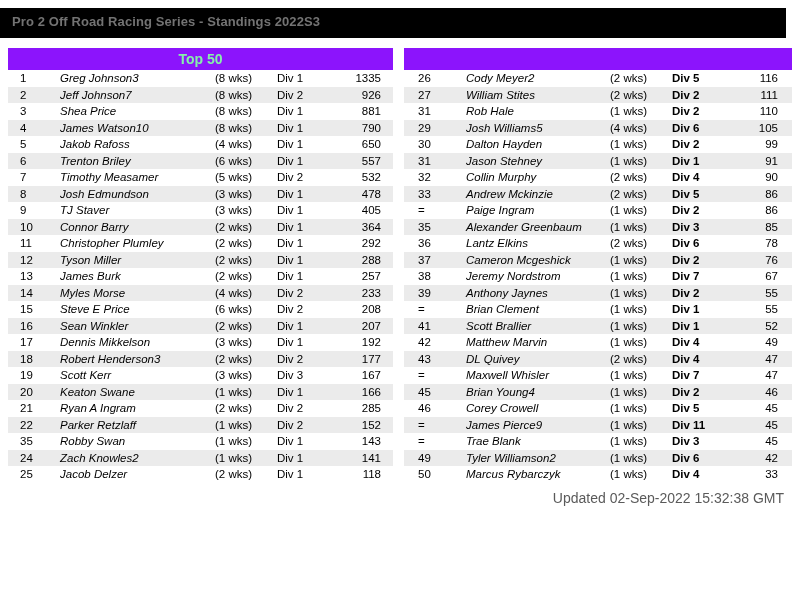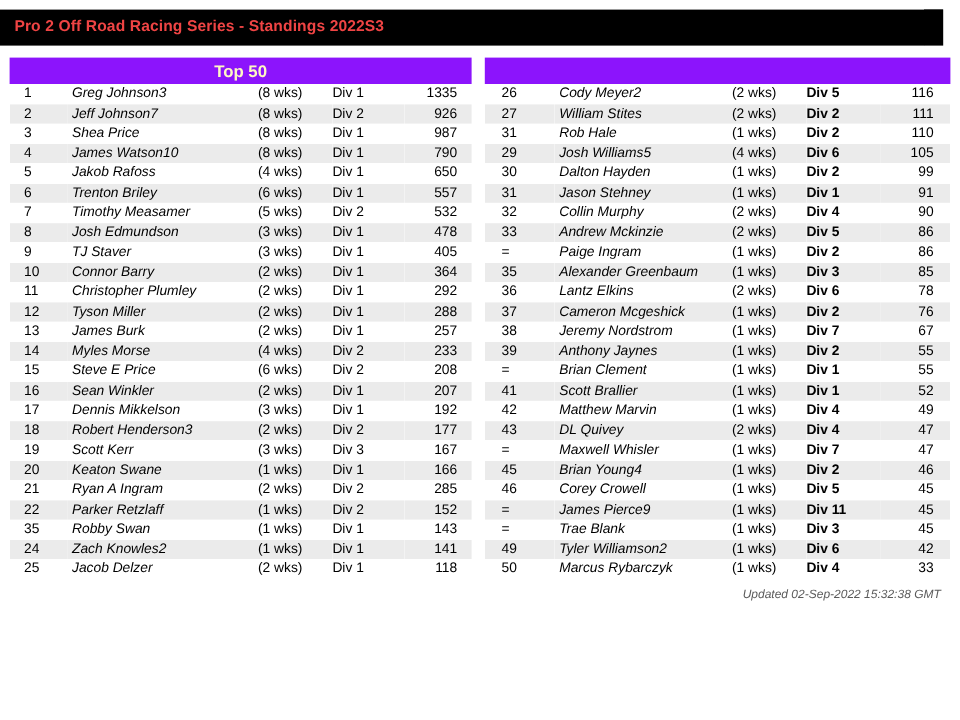--- a/index.html
+++ b/index.html
@@ -38,40 +38,40 @@
     left: 770px;
     width: 0;
     height: 0;
     border-top: 30px solid #000000;
     border-right: 16px solid transparent;
   }
   .header-title {
     position: absolute;
     left: 12px;
     top: 6px;
-    color: #ef4444;
+    color: #737373;
     font-size: 13px;
     font-weight: bold;
     letter-spacing: 0.1px;
     white-space: nowrap;
     text-align: center;
   }
 
   
   .panel {
     position: absolute;
     top: 48px;
   }
   .panel.left { left: 8px; width: 385px; }
   .panel.right { left: 404px; width: 388px; }
 
   .panel-title-bar {
     height: 22px;
     background: #8c14fc;
-    color: #fef9c3;
+    color: #86efac;
     font-size: 14px;
     font-weight: bold;
     text-align: center;
     line-height: 22px;
   }
 
   table.standings {
     border-collapse: collapse;
     width: 100%;
     font-size: 11.5px;
@@ -101,23 +101,22 @@
 
   
   .updated {
     position: absolute;
     top: 490px;
     left: 404px;
     width: 388px;
     text-align: right;
     padding-right: 8px;
     box-sizing: border-box;
-    font-size: 10px;
+    font-size: 14px;
     color: #5a5a5a;
-    font-style: italic;
   }
 </style>
 </head>
 <body>
 
 <div id="page">
 
   <div class="header-bar">
     <div class="bg"></div>
     <div class="corner"></div>
@@ -140,21 +139,21 @@
             <td class="c-name">Jeff Johnson7</td>
             <td class="c-wks">(8 wks)</td>
             <td class="c-div">Div 2</td>
             <td class="c-pts">926</td>
           </tr>
           <tr class="row-plain">
             <td class="c-pos">3</td>
             <td class="c-name">Shea Price</td>
             <td class="c-wks">(8 wks)</td>
             <td class="c-div">Div 1</td>
-            <td class="c-pts">987</td>
+            <td class="c-pts">881</td>
           </tr>
           <tr class="row-alt">
             <td class="c-pos">4</td>
             <td class="c-name">James Watson10</td>
             <td class="c-wks">(8 wks)</td>
             <td class="c-div">Div 1</td>
             <td class="c-pts">790</td>
           </tr>
           <tr class="row-plain">
             <td class="c-pos">5</td>

